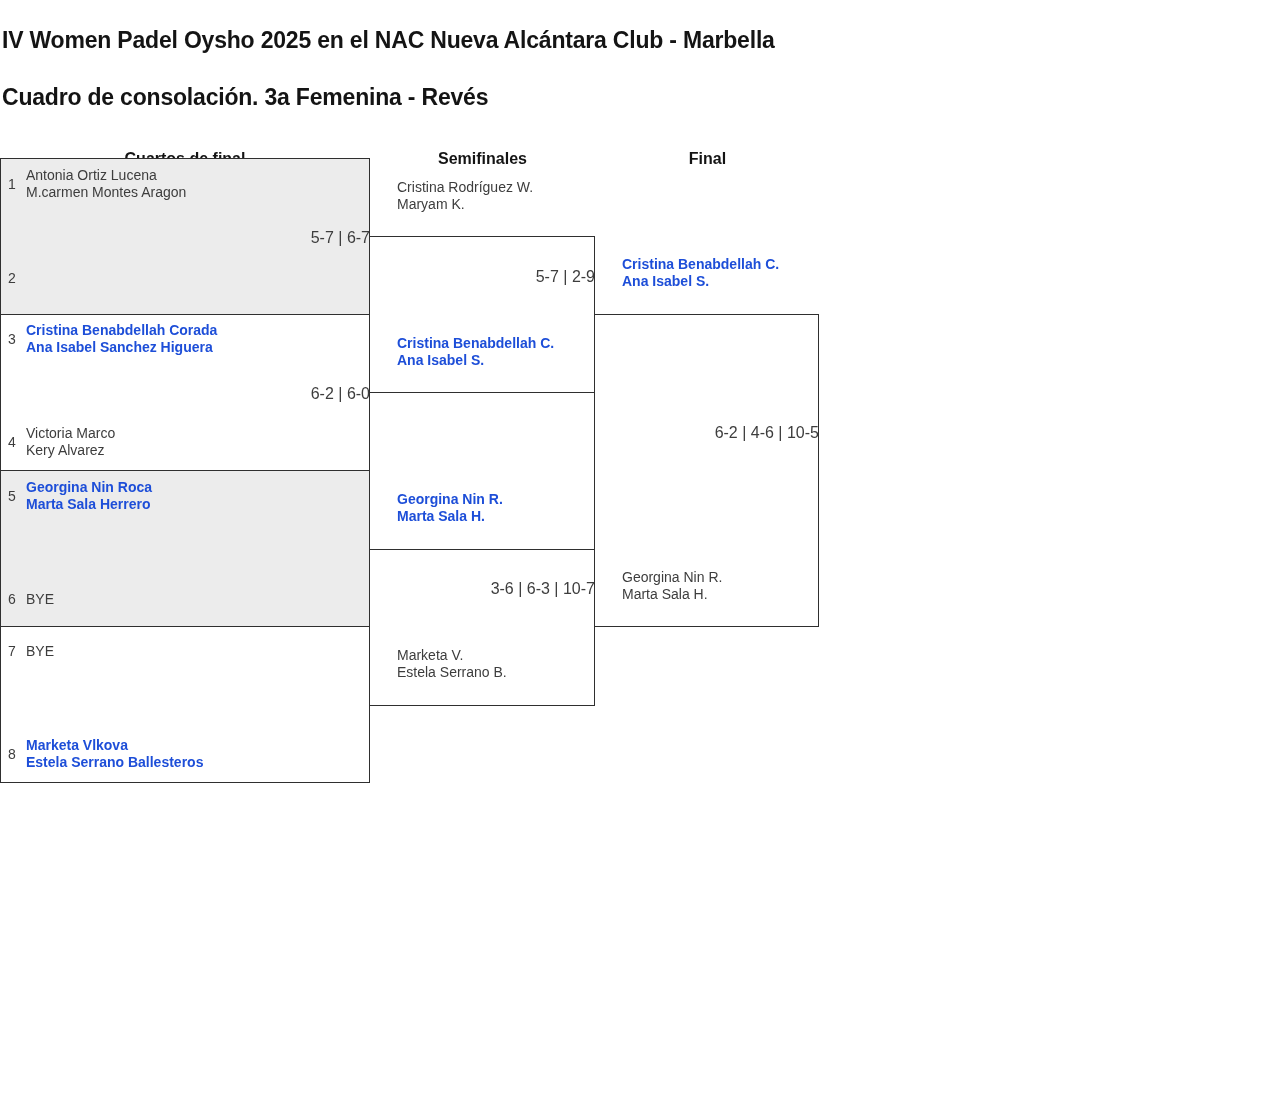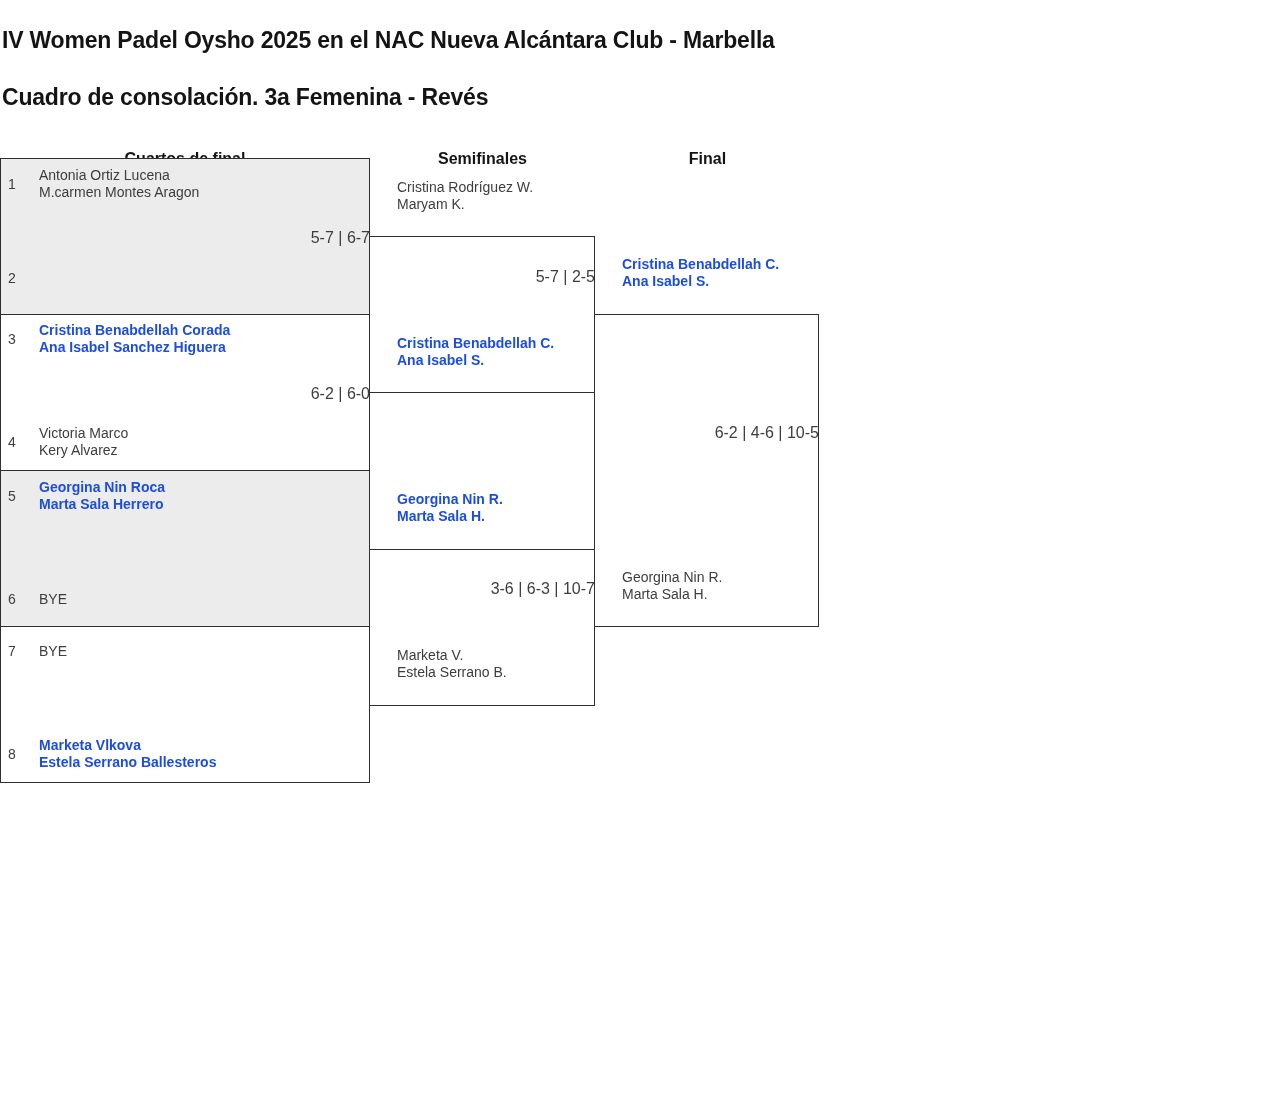--- a/index.html
+++ b/index.html
@@ -28,21 +28,21 @@
   .sf-box{left:369px;width:226px;height:157px;}
   .f-box{left:594px;width:225px;height:313px;}
   
   .team-row{
     position:absolute;left:0;width:369px;box-sizing:border-box;padding-left:8px;
     display:flex;align-items:center;gap:6px;
     font-size:14px;line-height:17px;
   }
   .seed{width:12px;flex:0 0 12px;color:#3d3d3d;font-weight:400;}
   .names{display:flex;flex-direction:column;}
-  .names .line{display:block;white-space:nowrap;margin-left:13px;}
+  .names .line{display:block;white-space:nowrap;}
   .winner{font-weight:700;color:#1d4ed8;}
   .loser{font-weight:400;color:#3d3d3d;}
   
   .adv-team{position:absolute;font-size:14px;line-height:17px;}
   .adv-team .line{display:block;white-space:nowrap;margin-left:20px;}
   
   .score{
     position:absolute;text-align:right;font-size:16px;line-height:17px;
     color:#3d3d3d;font-weight:400;
   }
@@ -127,21 +127,21 @@
     <span class="names winner">
       <span class="line">Marketa Vlkova</span>
       <span class="line">Estela Serrano Ballesteros</span>
     </span>
   </div>
 
   <div class="adv-team loser" style="left:377px;top:179px">
     <span class="line">Cristina Rodríguez W.</span>
     <span class="line">Maryam K.</span>
   </div>
-  <div class="score score-sf" style="top:268px">5-7 | 2-5</div>
+  <div class="score score-sf" style="top:268px">5-7 | 2-9</div>
   <div class="adv-team winner" style="left:377px;top:335px">
     <span class="line">Cristina Benabdellah C.</span>
     <span class="line">Ana Isabel S.</span>
   </div>
 
   <div class="adv-team winner" style="left:377px;top:491px">
     <span class="line">Georgina Nin R.</span>
     <span class="line">Marta Sala H.</span>
   </div>
   <div class="score score-sf" style="top:580px">3-6 | 6-3 | 10-7</div>

